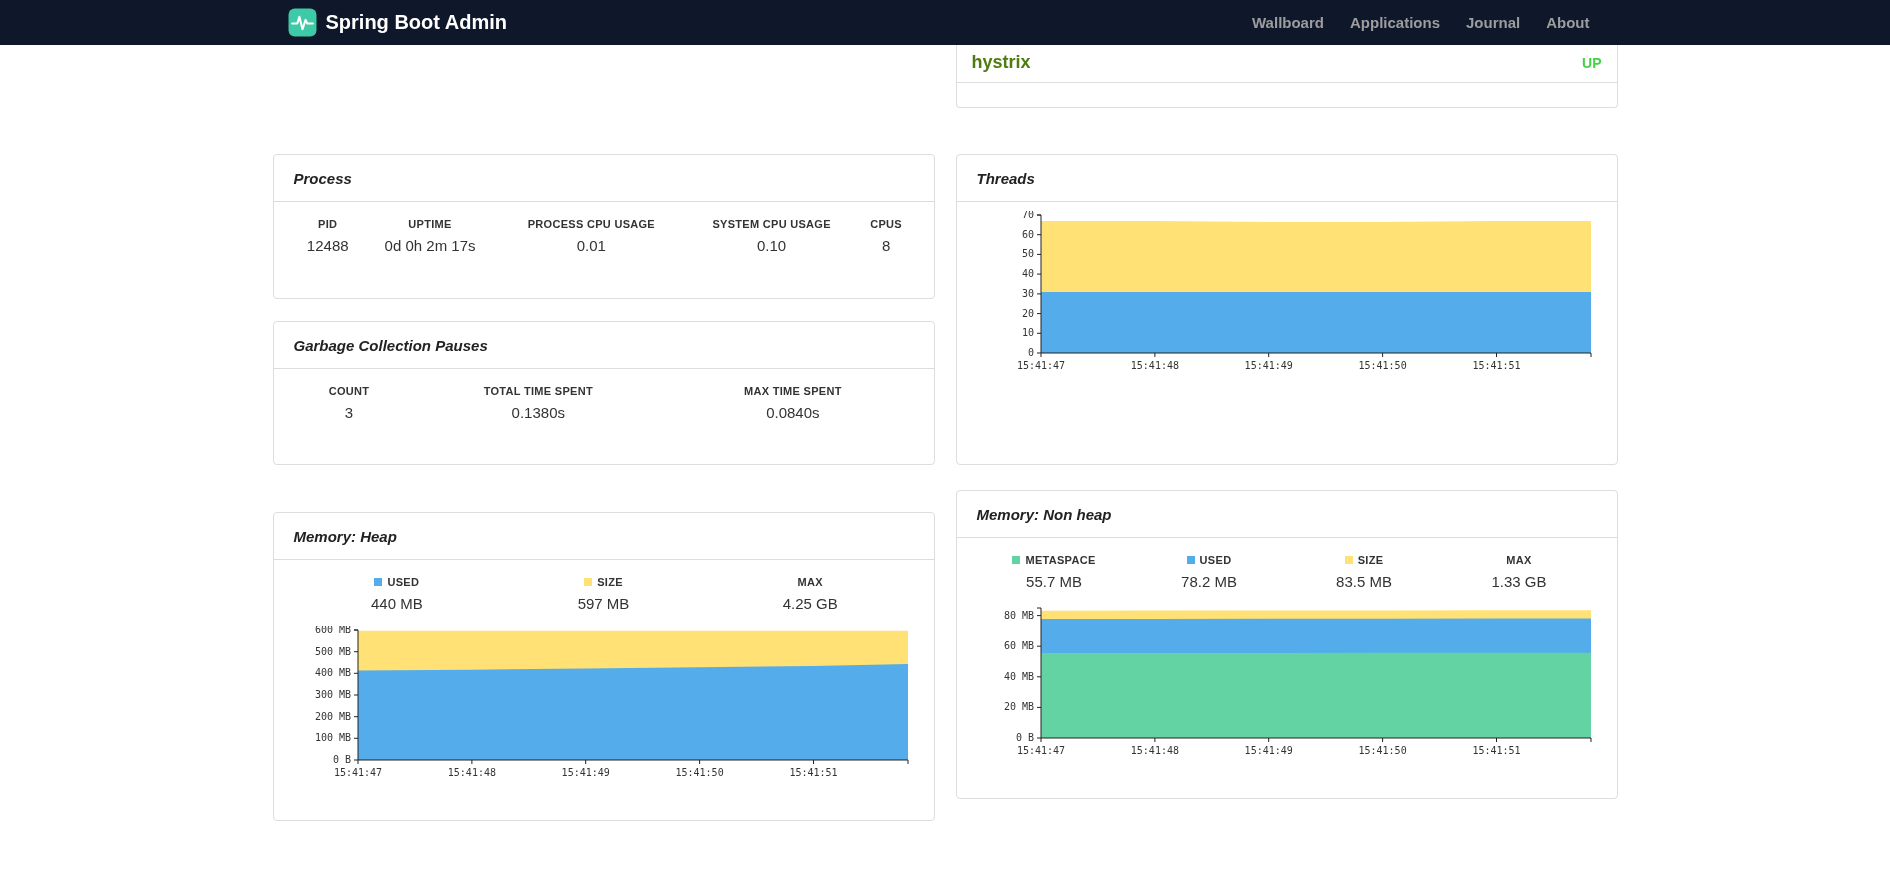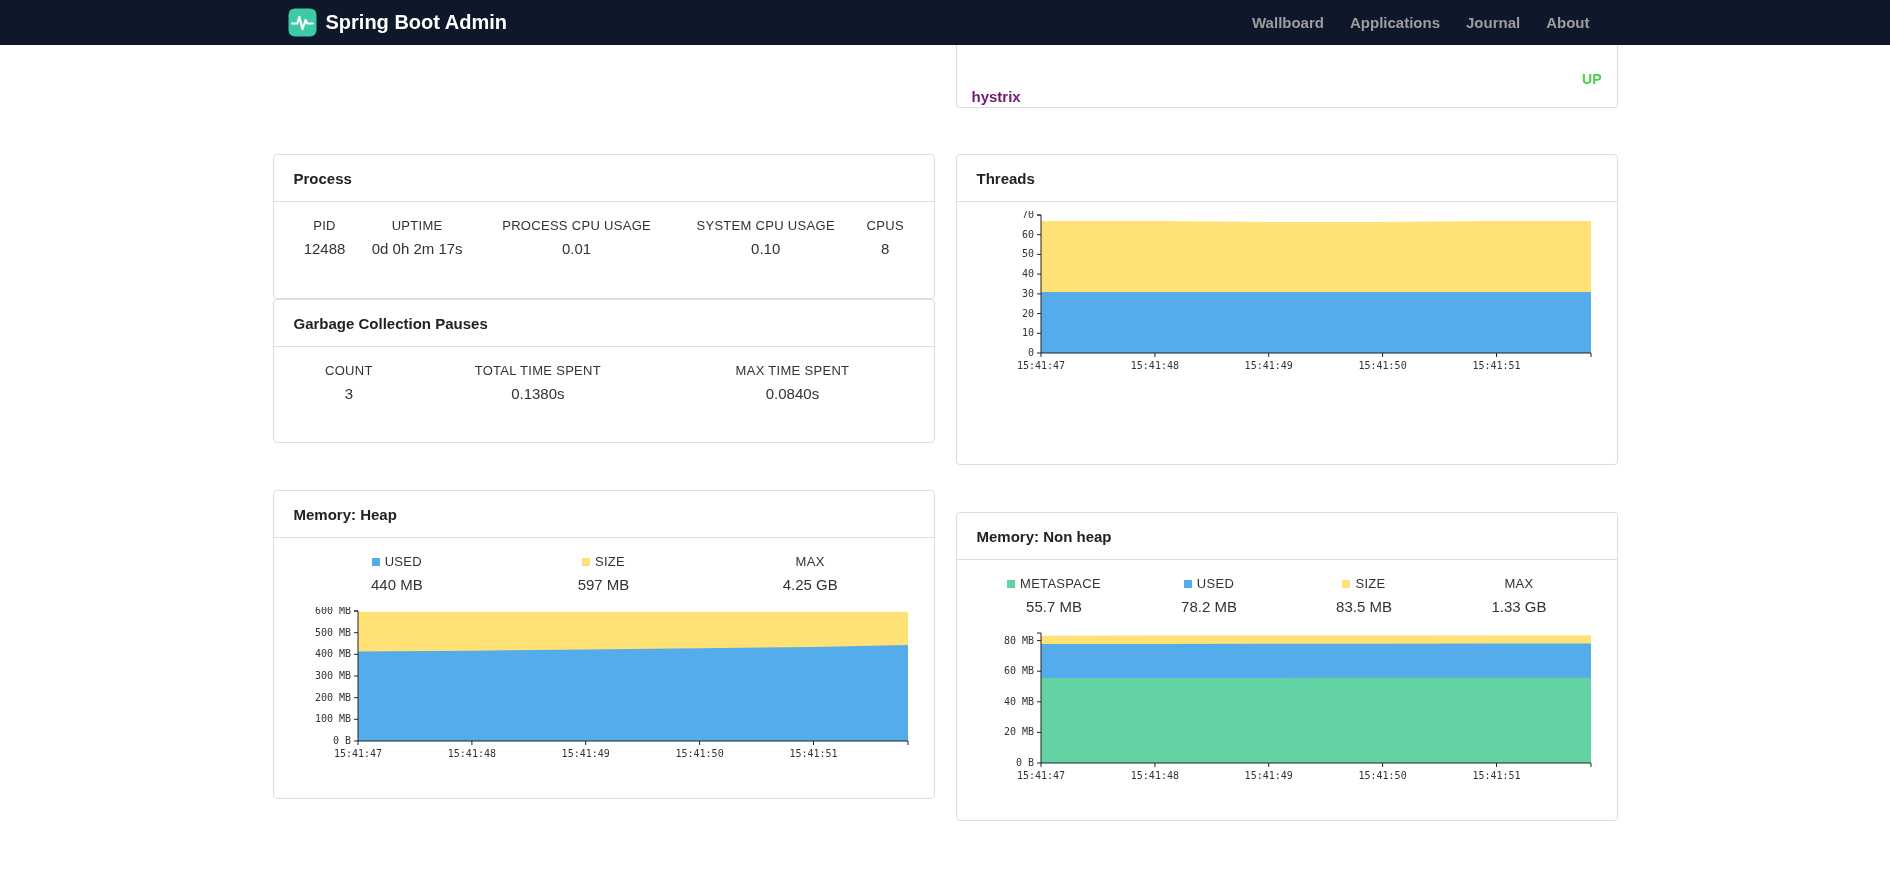--- a/index.html
+++ b/index.html
@@ -13,38 +13,38 @@
   .nav-links { display: flex; }
   .nav-links a { color: #9d9d9d; font-size: 15px; padding: 0 13px; text-decoration: none; cursor: pointer; font-weight: bold; }
 
   
   .container { max-width: 1345px; margin: 0 auto; padding: 0 0 71px 0; }
   .cols { display: flex; gap: 21px; }
   .col { flex: 1; min-width: 0; }
 
   
   .panel { background: #fff; border: 1px solid #ddd; border-radius: 4px; overflow: hidden; }
-  .panel-heading { padding: 15px 20px 14px; font-size: 15px; font-weight: bold; color: #222; border-bottom: 1px solid #ddd; }
+  .panel-heading { padding: 15px 20px 14px; font-size: 15px; font-weight: bold; color: #222; border-bottom: 1px solid #ddd; font-style: italic; }
   .panel-body { padding: 4px 20px 10px; }
 
   .panel-process { height: 145px; margin-top: 109px; }
-  .panel-gc      { height: 144px; }
+  .panel-gc      { height: 144px; margin-top: 22px; }
   .panel-heap    { height: 309px; margin-top: 47px; }
   .panel-threads { height: 311px; margin-top: 46px; }
-  .panel-nonheap { height: 309px; margin-top: 47px; }
+  .panel-nonheap { height: 309px; margin-top: 25px; }
 
   
   .panel-health { height: 63px; border-top: none; border-radius: 0 0 4px 4px; }
   .health-row { display: flex; justify-content: space-between; align-items: center; padding: 7px 15px 9px; border-bottom: 1px solid #ddd; cursor: pointer; }
-  .health-name { font-size: 15px; font-weight: bold; color: #701a75; margin-top: 36px; }
+  .health-name { font-size: 18px; font-weight: bold; color: #4d7c0f; }
   .health-status { font-size: 14px; font-weight: bold; }
 
   
   .stat-table { width: 100%; border-collapse: collapse; text-align: center; }
-  .stat-table th { font-size: 13px; font-weight: normal; color: #333; padding: 12px 4px 4px; letter-spacing: .3px; white-space: nowrap; }
+  .stat-table th { font-size: 11px; font-weight: bold; color: #333; padding: 12px 4px 4px; letter-spacing: .3px; white-space: nowrap; }
   .stat-table td { font-size: 15px; color: #333; padding: 3px 4px 9px; white-space: nowrap; }
   .legend-table { table-layout: fixed; }
   .swatch { display: inline-block; width: 8px; height: 8px; margin-right: 5px; }
 
   
   .chart { width: 100%; margin-top: 5px; }
   .chart svg text { font-family: "DejaVu Sans Mono", monospace; font-size: 10px; fill: #333; }
 </style>
 </head>
 <body>

